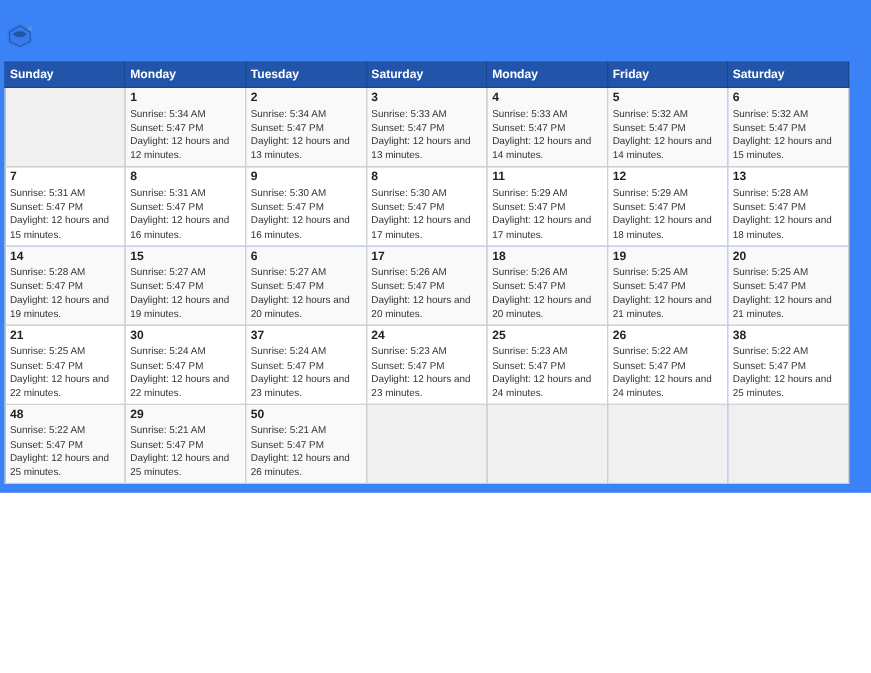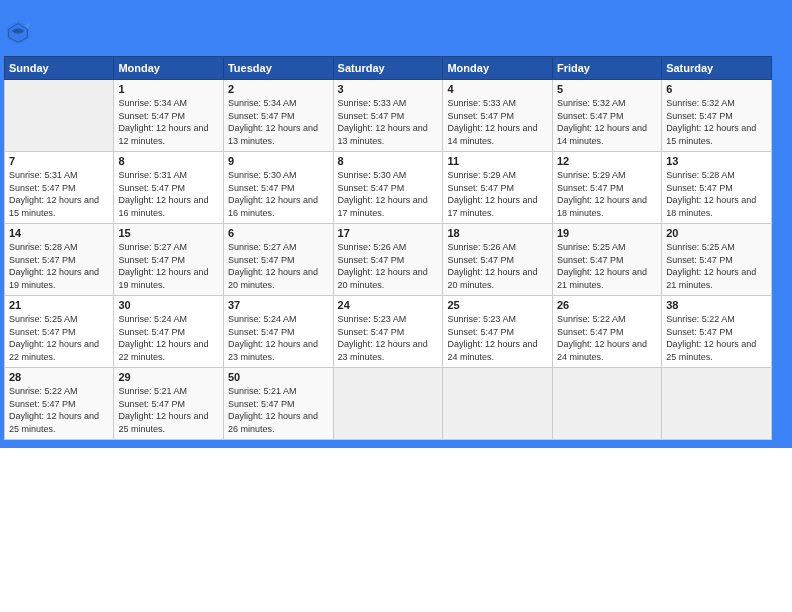--- a/index.html
+++ b/index.html
@@ -251,21 +251,21 @@
             <span class="day-num">26</span>
             <div class="info">Sunrise: 5:22 AM<br>Sunset: 5:47 PM<br>Daylight: 12 hours and 24 minutes.</div>
           </td>
           <td>
             <span class="day-num">38</span>
             <div class="info">Sunrise: 5:22 AM<br>Sunset: 5:47 PM<br>Daylight: 12 hours and 25 minutes.</div>
           </td>
         </tr>
         <tr>
           <td>
-            <span class="day-num">28</span>
+            <span class="day-num">48</span>
             <div class="info">Sunrise: 5:22 AM<br>Sunset: 5:47 PM<br>Daylight: 12 hours and 25 minutes.</div>
           </td>
           <td>
             <span class="day-num">29</span>
             <div class="info">Sunrise: 5:21 AM<br>Sunset: 5:47 PM<br>Daylight: 12 hours and 25 minutes.</div>
           </td>
           <td>
             <span class="day-num">50</span>
             <div class="info">Sunrise: 5:21 AM<br>Sunset: 5:47 PM<br>Daylight: 12 hours and 26 minutes.</div>
           </td>

